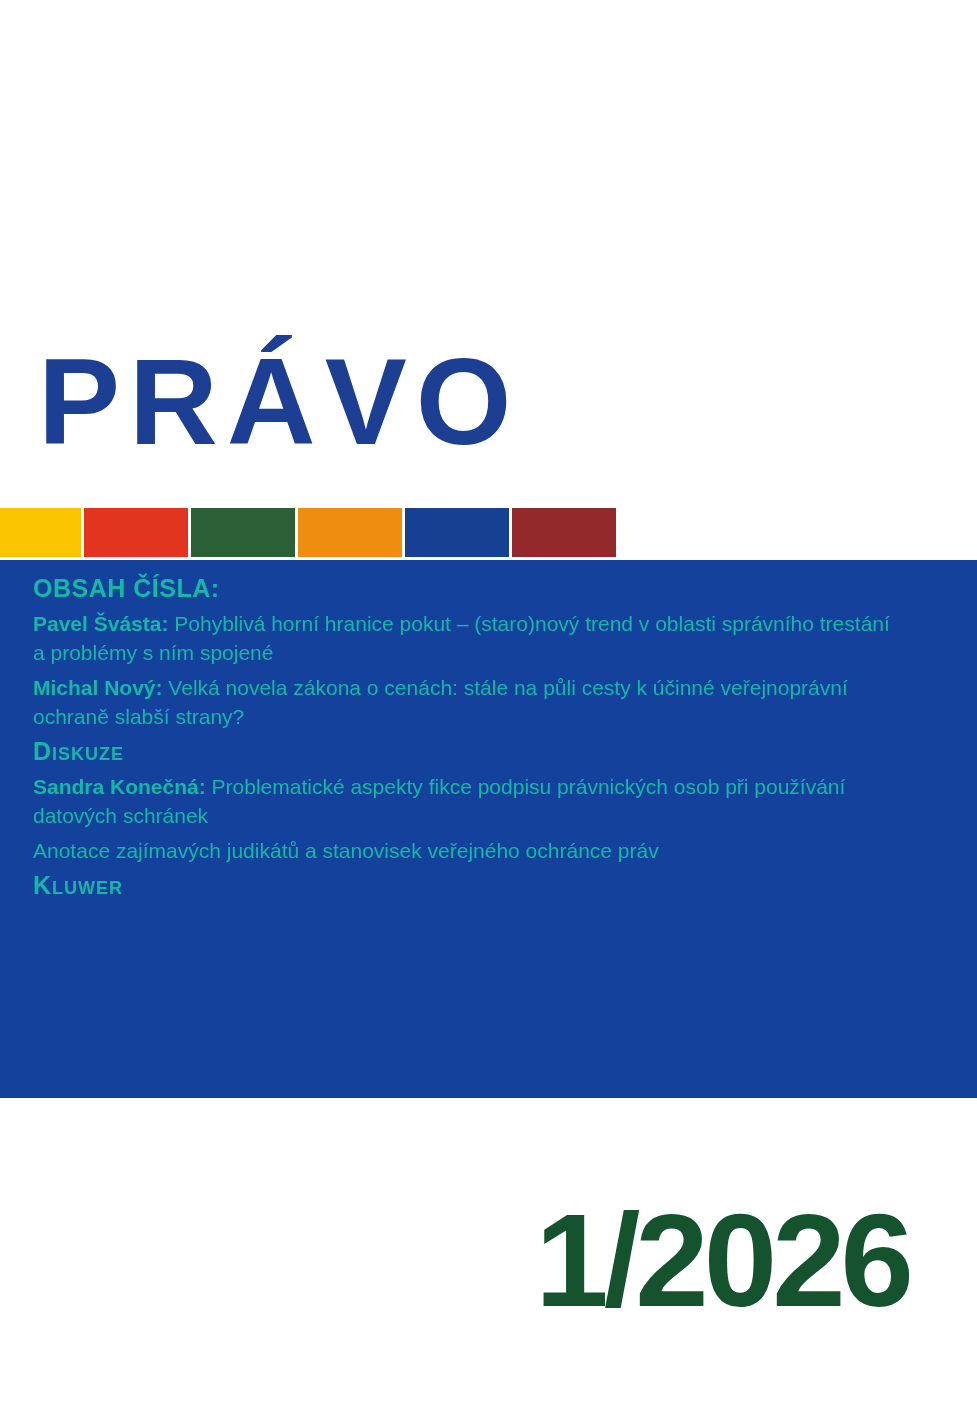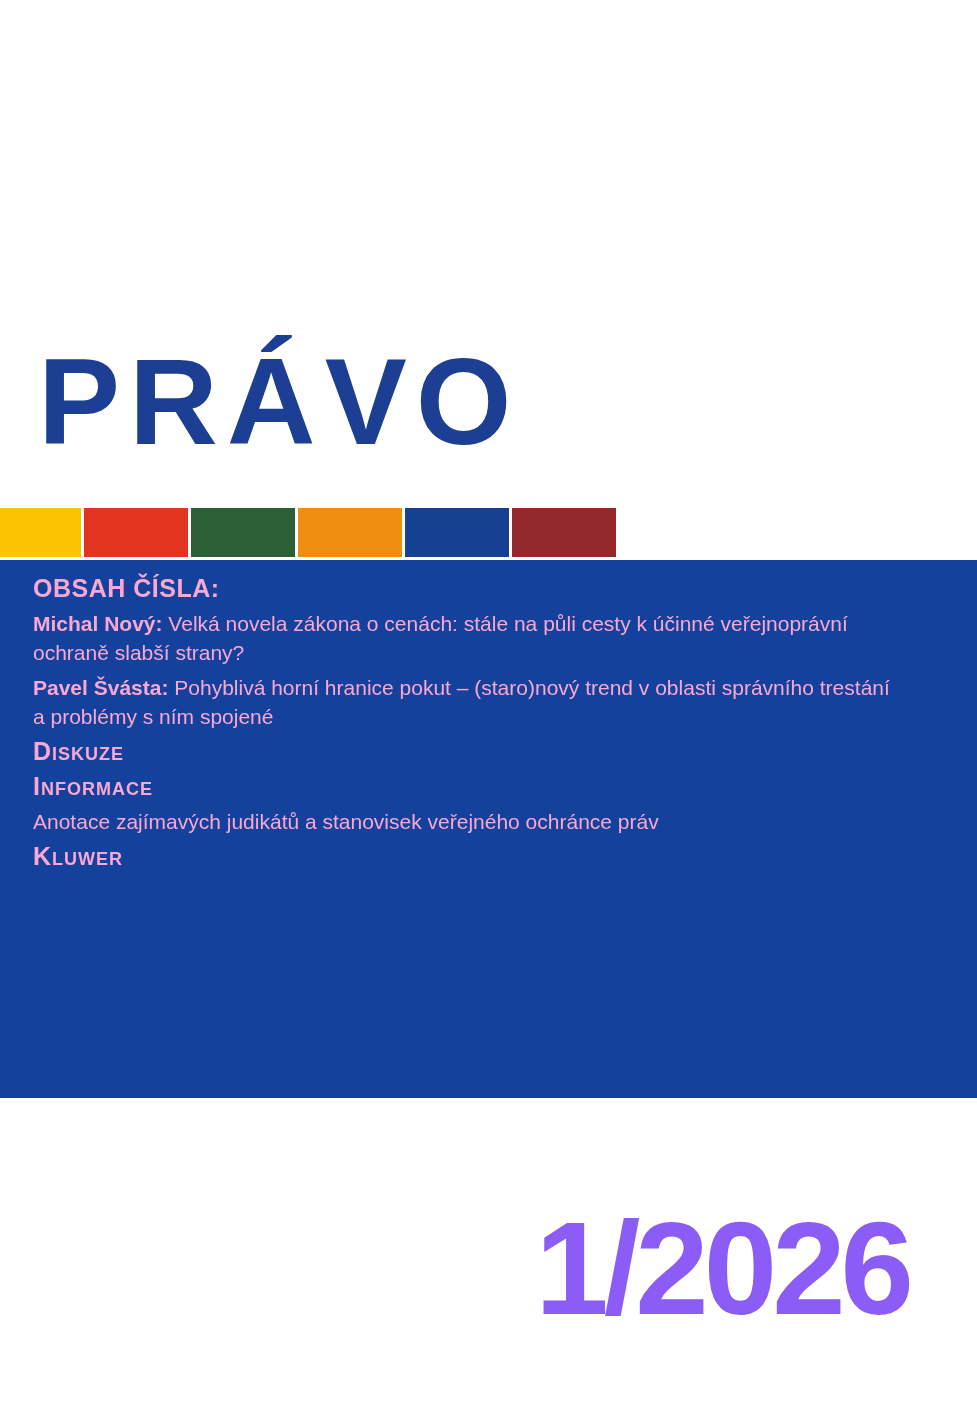--- a/index.html
+++ b/index.html
@@ -36,21 +36,21 @@
   .swatch:first-child { flex-basis: 81px; }
 
   .contents-panel {
     position: absolute;
     top: 560px;
     left: 0;
     width: 977px;
     height: 538px;
     box-sizing: border-box;
     padding: 14px 78px 0 33px;
-    color: #f9a8d4;
+    color: #14b8a6;
     font-size: 21px;
     line-height: 29px;
   }
   .contents-heading {
     margin: 0 0 6px 0;
     font-size: 25px;
     line-height: 29px;
     font-weight: bold;
     letter-spacing: 0.5px;
   }
@@ -91,33 +91,34 @@
   <div class="swatch" style="background-color: rgb(43, 95, 53);"></div>
   <div class="swatch" style="background-color: rgb(239, 141, 17);"></div>
   <div class="swatch" style="background-color: rgb(22, 65, 147);"></div>
   <div class="swatch" style="background-color: rgb(147, 41, 42);"></div>
 </div>
 
 <div class="contents-panel" style="background-color: rgb(20, 65, 155);">
 
   <h2 class="contents-heading">OBSAH ČÍSLA:</h2>
 
+  <p class="toc-item"><span class="lead">Pavel Švásta:</span><span> Pohyblivá horní hranice pokut – (staro)nový trend v oblasti správního trestání
+a problémy s ním spojené</span></p>
+
   <p class="toc-item"><span class="lead">Michal Nový:</span><span> Velká novela zákona o cenách: stále na půli cesty k účinné veřejnoprávní
 ochraně slabší strany?</span></p>
 
-  <p class="toc-item"><span class="lead">Pavel Švásta:</span><span> Pohyblivá horní hranice pokut – (staro)nový trend v oblasti správního trestání
-a problémy s ním spojené</span></p>
-
   <p class="section-heading">Diskuze</p>
 
+  <p class="toc-item"><span class="lead">Sandra Konečná:</span><span> Problematické aspekty fikce podpisu právnických osob při používání
+datových schránek</span></p>
 
-  <p class="section-heading">Informace</p>
 
 
 
   <p class="toc-item"><span>Anotace zajímavých judikátů a stanovisek veřejného ochránce práv</span></p>
 
   <p class="section-heading">Kluwer</p>
 
 
 </div>
 
-<div class="issue-number" style="color: #8b5cf6; margin-top: 8px;">1/2026</div>
+<div class="issue-number" style="color: #14532d;">1/2026</div>
 
 </body></html>

